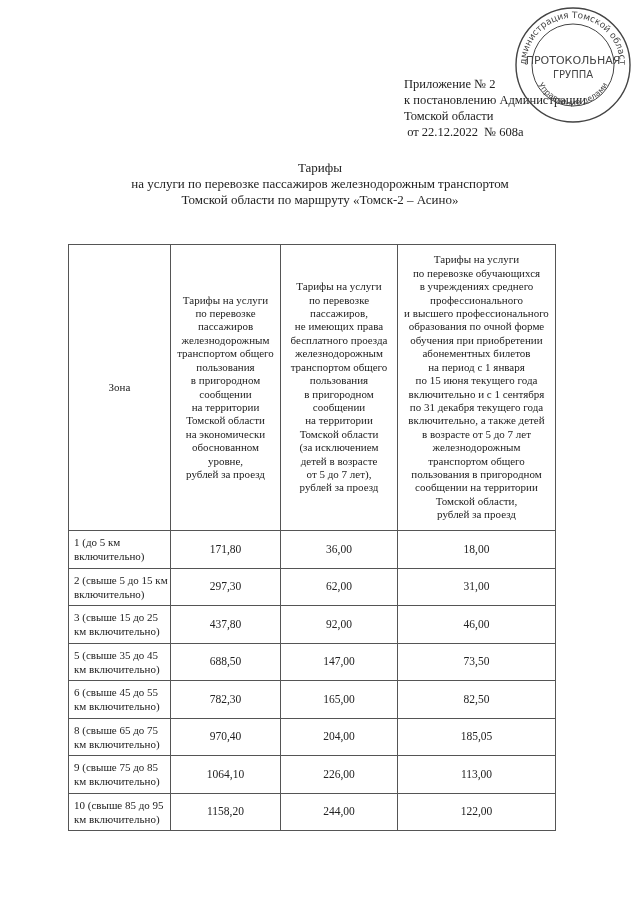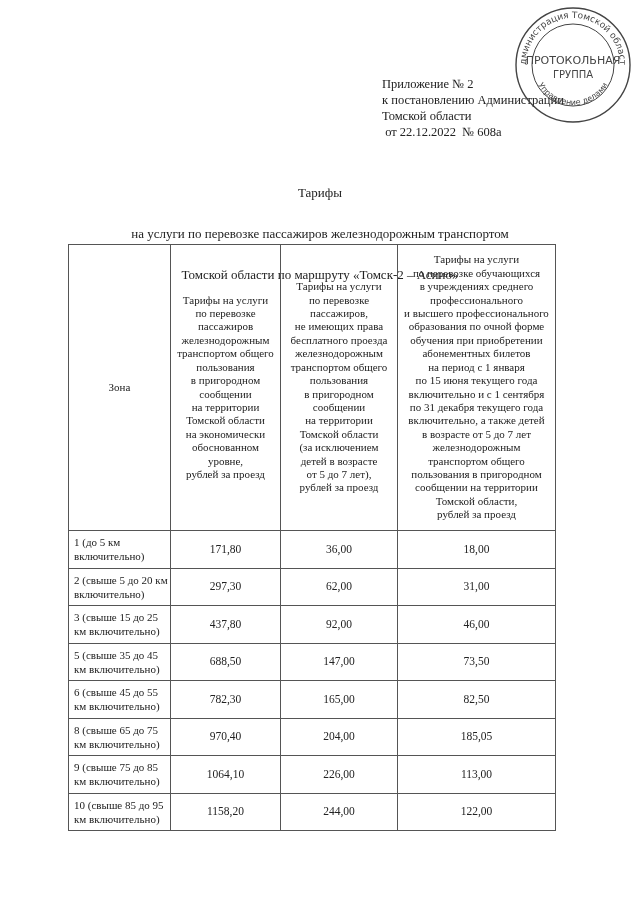--- a/index.html
+++ b/index.html
@@ -1,23 +1,23 @@
 <!DOCTYPE html>
 <html><head>
 <meta charset="utf-8">
 <style>
   html, body { margin:0; padding:0; background:#fff; }
   body { width:640px; height:905px; position:relative; overflow:hidden;
          font-family:"Liberation Serif","DejaVu Serif",serif; color:#222; }
-  .appendix { position:absolute; left:382px; top:76px; font-size:12.5px; line-height:16px; }
+  .appendix { position:absolute; left:404px; top:76px; font-size:12.5px; line-height:16px; }
   .appendix div { white-space:nowrap; }
   .stamp { position:absolute; left:512px; top:4px; width:122px; height:122px; }
   .title { position:absolute; left:0; top:160px; width:640px; text-align:center;
            font-size:13px; line-height:16.2px; }
-  .title div { white-space:nowrap;margin-top:25px; }
+  .title div { white-space:nowrap; }
   table { position:absolute; left:68px; top:244px; border-collapse:collapse;
           font-size:11px; line-height:13.4px; }
   td { border:1px solid #555; padding:0; text-align:center; vertical-align:middle; }
   td.zone { text-align:left; padding-left:5px; }
   .hdr td { height:285px; }
   .hdr td div { white-space:pre-line; }
   .row td { height:36.5px; font-size:11.5px; }
   .row td.zone { font-size:11px; line-height:14px; }
 </style>
 </head>
@@ -122,21 +122,21 @@
 рублей за проезд</div>
         </td>
   </tr>
   <tr class="row">
     <td class="zone">1 (до 5 км включительно)</td>
     <td>171,80</td>
     <td>36,00</td>
     <td>18,00</td>
   </tr>
   <tr class="row">
-    <td class="zone">2 (свыше 5 до 20 км включительно)</td>
+    <td class="zone">2 (свыше 5 до 15 км включительно)</td>
     <td>297,30</td>
     <td>62,00</td>
     <td>31,00</td>
   </tr>
   <tr class="row">
     <td class="zone">3 (свыше 15 до 25 км включительно)</td>
     <td>437,80</td>
     <td>92,00</td>
     <td>46,00</td>
   </tr>

